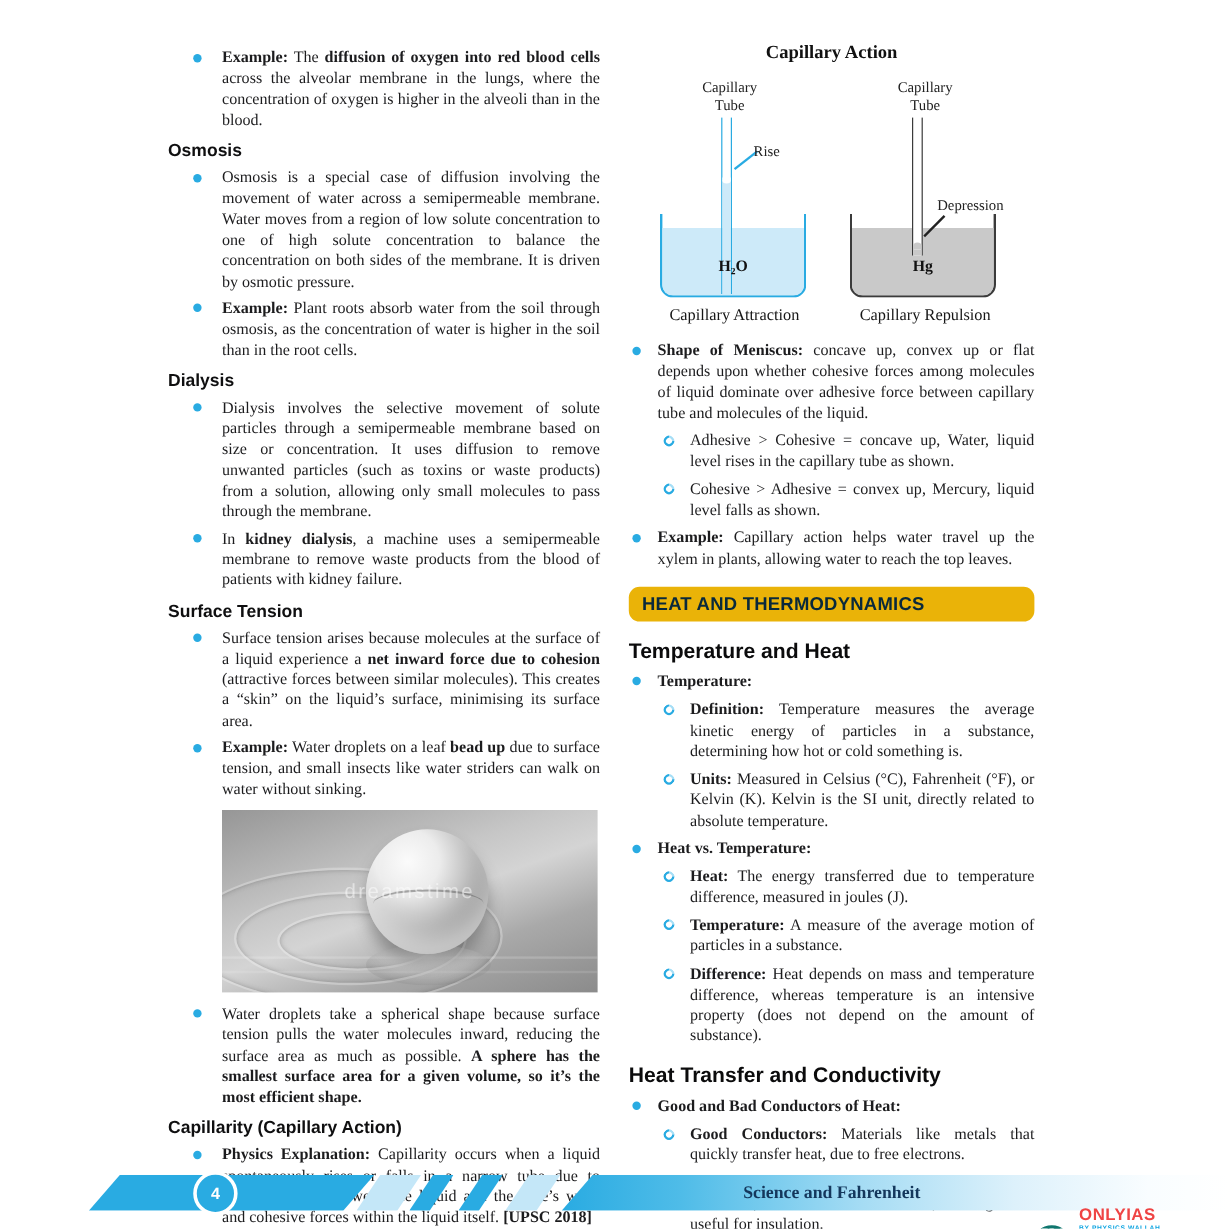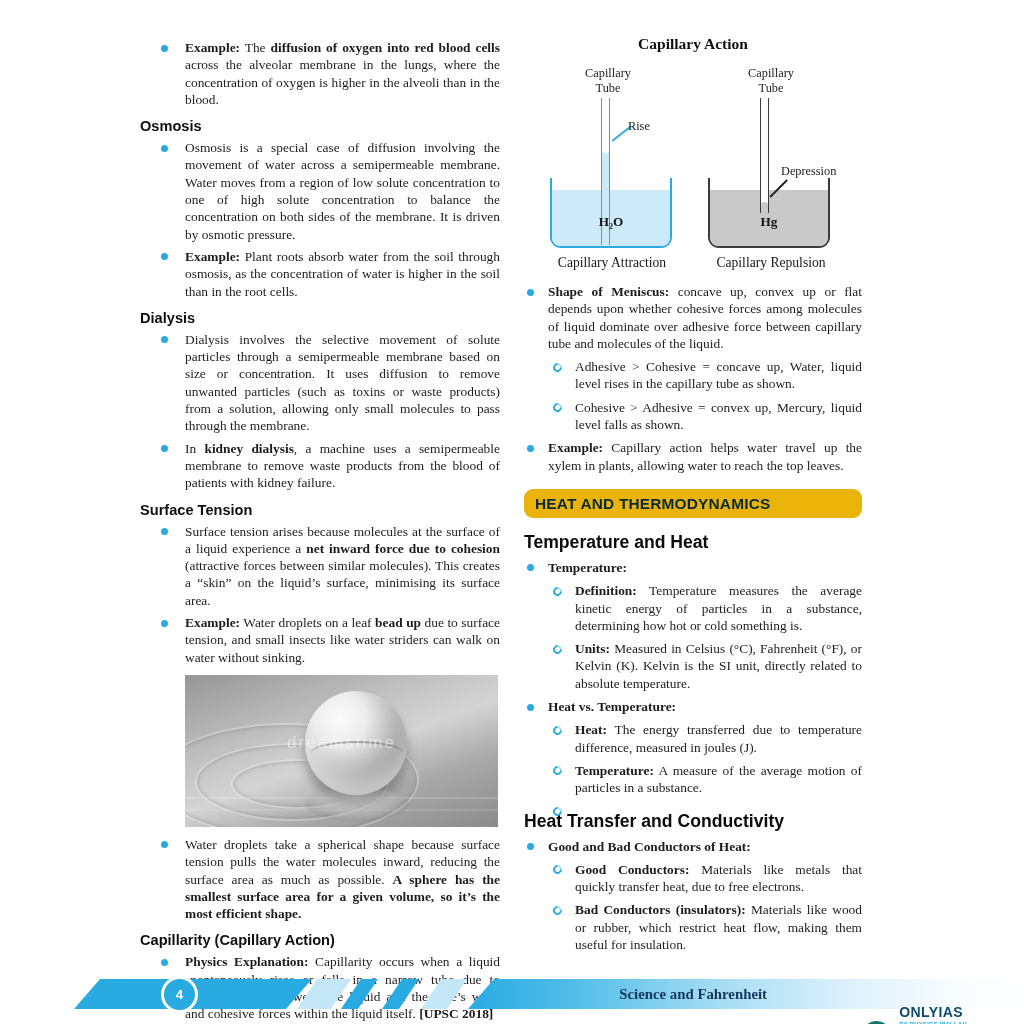--- a/index.html
+++ b/index.html
@@ -75,21 +75,21 @@
          clip-path:polygon(26px 0,100% 0,100% 100%,0 100%);}
   .pageCircle{position:absolute;left:161px;top:0;width:37px;height:37px;border-radius:50%;background:#29abe2;
          border:3px solid #fff;box-sizing:border-box;display:flex;align-items:center;justify-content:center;
          color:#fff;font-family:"Liberation Sans",sans-serif;font-weight:bold;font-size:13.5px;}
   .subject{position:absolute;right:257px;top:10px;font-weight:bold;font-size:14.8px;color:#14375c;}
   .logo{position:absolute;right:57px;top:3px;display:flex;align-items:center;gap:7px;}
   .logoCircle{width:31px;height:31px;border-radius:50%;background:#0f766e;position:relative;
          display:flex;align-items:flex-start;justify-content:center;margin-top:42px;}
   .logoInner{position:absolute;inset:2.5px;border:1px solid #fff;border-radius:50%;}
   .logoPW{color:#fff;font-size:12px;font-weight:bold;letter-spacing:-1px;}
-  .brandName{font-family:"Liberation Sans",sans-serif;font-weight:bold;font-size:14px;color:#0c4a6e;
+  .brandName{font-family:"Liberation Sans",sans-serif;font-weight:bold;font-size:14px;color:#ef4444;
          letter-spacing:.4px;line-height:1;}
   .brandTag{font-family:"Liberation Sans",sans-serif;font-weight:bold;font-size:5.6px;color:#0aa3e0;
          letter-spacing:.5px;margin-top:2px;}
 </style>
 </head>
 <body>
 
 <div class="page">
 
   <div class="col col-left">
@@ -230,20 +230,21 @@
     <div class="li l2">
       <span class="ring"></span>
       <p class="txt"><b>Heat:</b> The energy transferred due to temperature difference, measured in joules (J).</p>
     </div>
     <div class="li l2">
       <span class="ring"></span>
       <p class="txt"><b>Temperature:</b> A measure of the average motion of particles in a substance.</p>
     </div>
     <div class="li l2">
       <span class="ring"></span>
+      <p class="txt"><b>Difference:</b> Heat depends on mass and temperature difference, whereas temperature is an intensive property (does not depend on the amount of substance).</p>
     </div>
 
     <h2 class="big">Heat Transfer and Conductivity</h2>
 
     <div class="li l1">
       <span class="dot"></span>
       <p class="txt"><b>Good and Bad Conductors of Heat:</b></p>
     </div>
     <div class="li l2">
       <span class="ring"></span>

